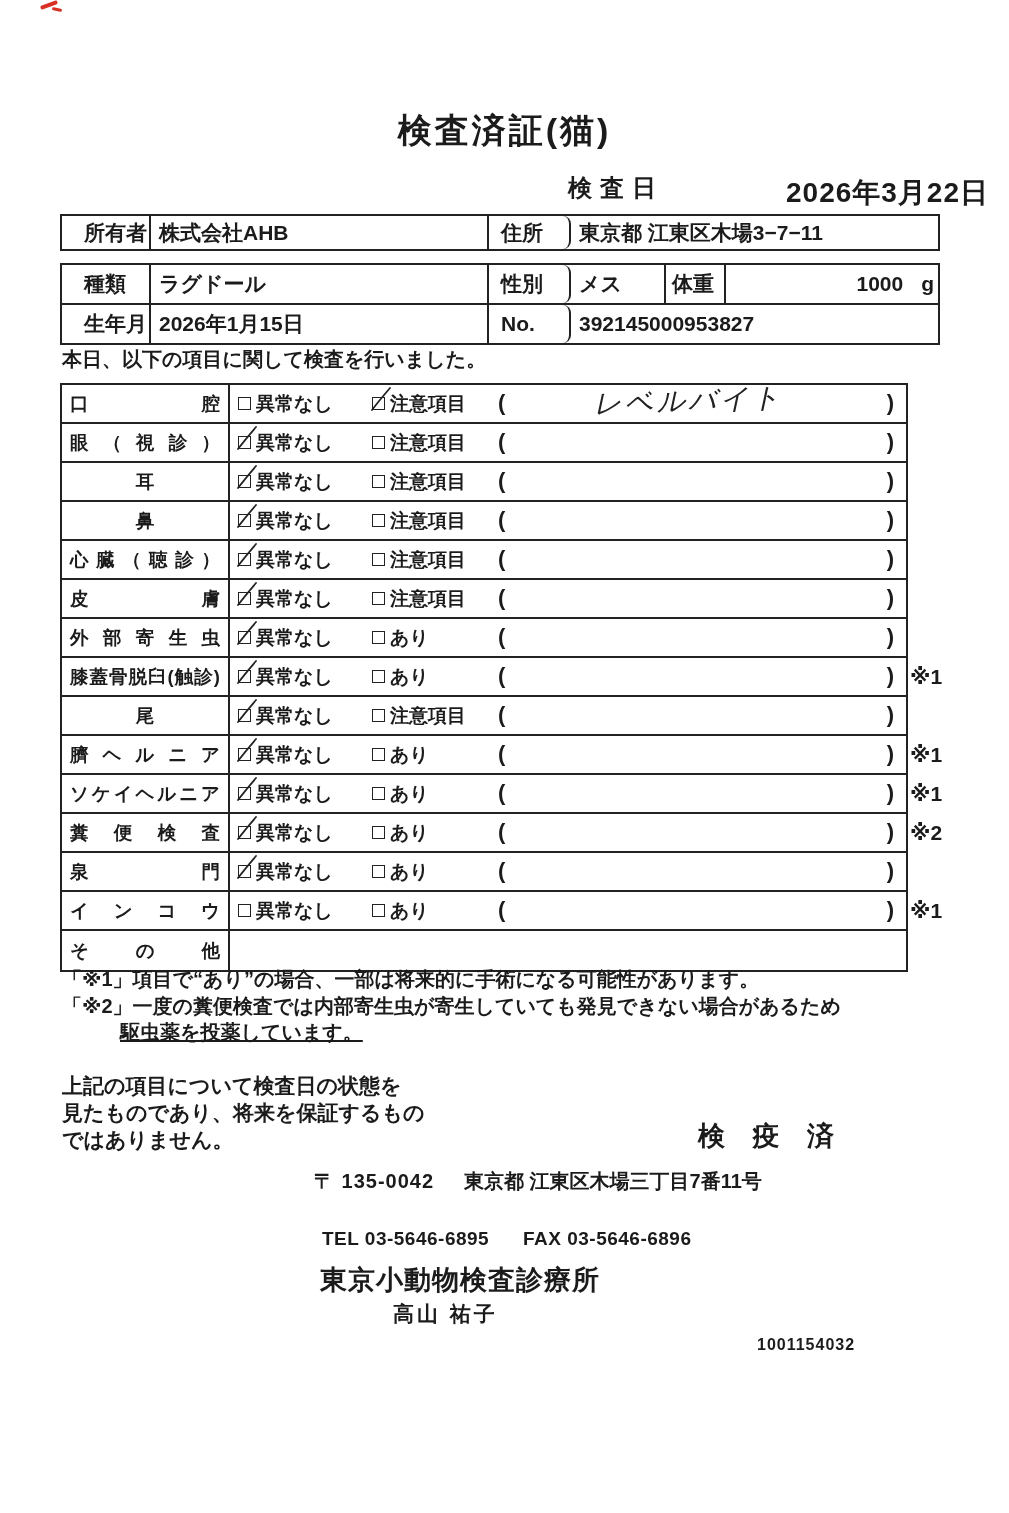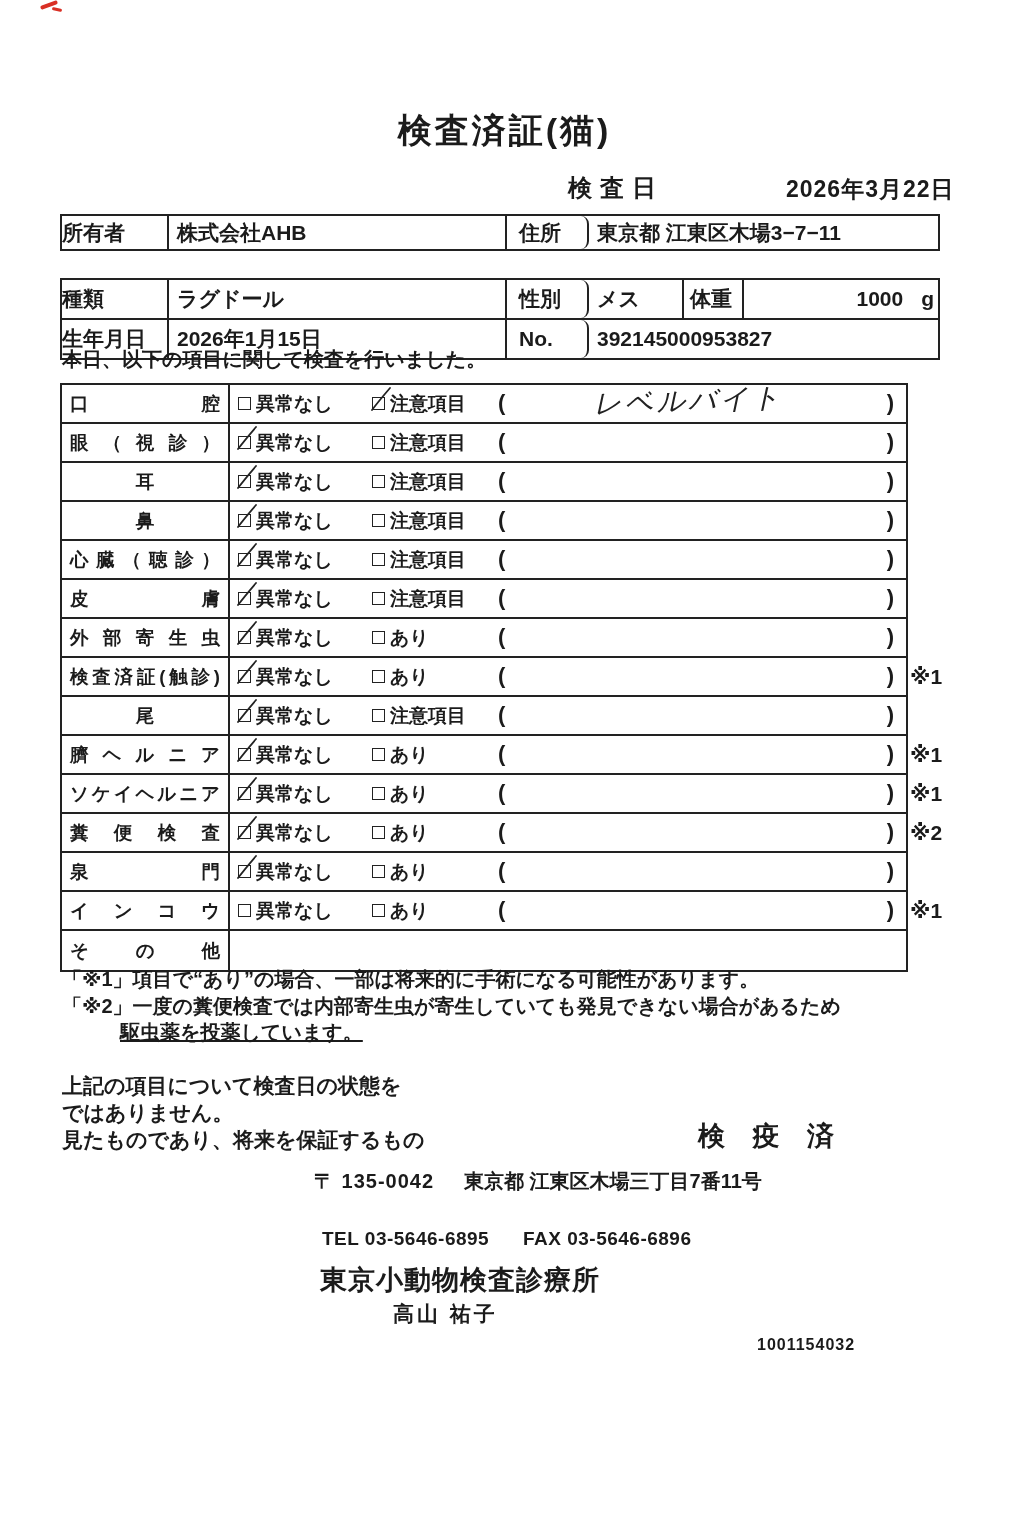--- a/index.html
+++ b/index.html
@@ -11,34 +11,34 @@
   .page{position:relative;width:1009px;height:1513px;background:#ffffff;overflow:hidden;}
 
   
   .scan-mark{position:absolute;left:40px;top:3px;width:18px;height:4px;background:#d93025;transform:rotate(-20deg);border-radius:2px;}
   .scan-mark2{position:absolute;left:52px;top:8px;width:10px;height:3px;background:#d93025;transform:rotate(12deg);border-radius:2px;}
 
   .title{position:absolute;top:108px;left:0;width:100%;text-align:center;
     font-size:34px;font-weight:700;letter-spacing:3px;}
 
   .date-label{position:absolute;top:172px;left:568px;font-size:24px;font-weight:700;letter-spacing:8px;}
-  .date-value{position:absolute;top:174px;left:786px;font-size:23px;font-weight:700;letter-spacing:1px;}
+  .date-value{position:absolute;top:174px;left:786px;font-size:28px;font-weight:700;letter-spacing:1px;}
 
   
   .itable{position:absolute;left:60px;width:880px;border:2px solid #222;box-sizing:border-box;background:#fff;}
   .itable .irow{display:flex;align-items:stretch;}
   .itable .irow + .irow{border-top:2px solid #222;}
   .icell{display:flex;align-items:center;box-sizing:border-box;font-size:21px;font-weight:600;
     padding:0 8px;white-space:nowrap;overflow:hidden;}
   .icell.bR{border-right:2px solid #222;}
   .owner-block{top:214px;}
   .owner-block .irow{height:33px;}
-  .animal-block{top:263px;margin-top:15px;}
+  .animal-block{top:263px;}
   .animal-block .irow{height:38px;}
-  .w-label1{width:107px;padding-left:0;}
+  .w-label1{width:89px;padding-left:22px;}
   .w-val1{width:338px;}
   .w-label2{width:82px;padding-left:12px;border-radius:8px;}
   .w-flex{flex:1;}
   .w-sex{width:95px;}
   .w-wlabel{width:60px;padding-left:6px;}
   .weight-cell{justify-content:flex-end;padding-right:4px;gap:18px;}
 
   .intro{position:absolute;left:62px;top:346px;font-size:20px;font-weight:700;}
 
   
@@ -299,21 +299,21 @@
           <span class="opt-label">あり</span>
         </span>
         <span class="paren open">(</span>
         <span class="note"></span>
         <span class="paren close">)</span>
         <span class="row-mark"></span>
       </div>
     </div>
       <div class="exam-row">
       <div class="item-cell">
-        <span class="item-label">検査済証(触診)</span>
+        <span class="item-label">膝蓋骨脱臼(触診)</span>
       </div>
       <div class="content-cell">
         <span class="opt opt1">
           <span class="cbox checked">
             <svg class="checkmark" viewBox="0 0 24 28">
                 <path d="M3 25 Q 9 17 21 3"></path>
               </svg>
           </span>
           <span class="opt-label">異常なし</span>
         </span>
@@ -489,22 +489,22 @@
       </div>
     </div>
     </div>
 
   <div class="footnote fn1">「※1」項目で“あり”の場合、一部は将来的に手術になる可能性があります。</div>
   <div class="footnote fn2">「※2」一度の糞便検査では内部寄生虫が寄生していても発見できない場合があるため</div>
   <div class="footnote fn3">駆虫薬を投薬しています。</div>
 
   <div class="disclaimer">
     <div>上記の項目について検査日の状態を</div>
+    <div>見たものであり、将来を保証するもの</div>
     <div>ではありません。</div>
-    <div>見たものであり、将来を保証するもの</div>
   </div>
 
   <div class="stamp">検 疫 済</div>
 
   <div class="postal">〒 135-0042</div>
   <div class="clinic-address">東京都 江東区木場三丁目7番11号</div>
   <div class="telfax">
     <span>TEL 03-5646-6895</span>
     <span class="fax">FAX 03-5646-6896</span>
   </div>

